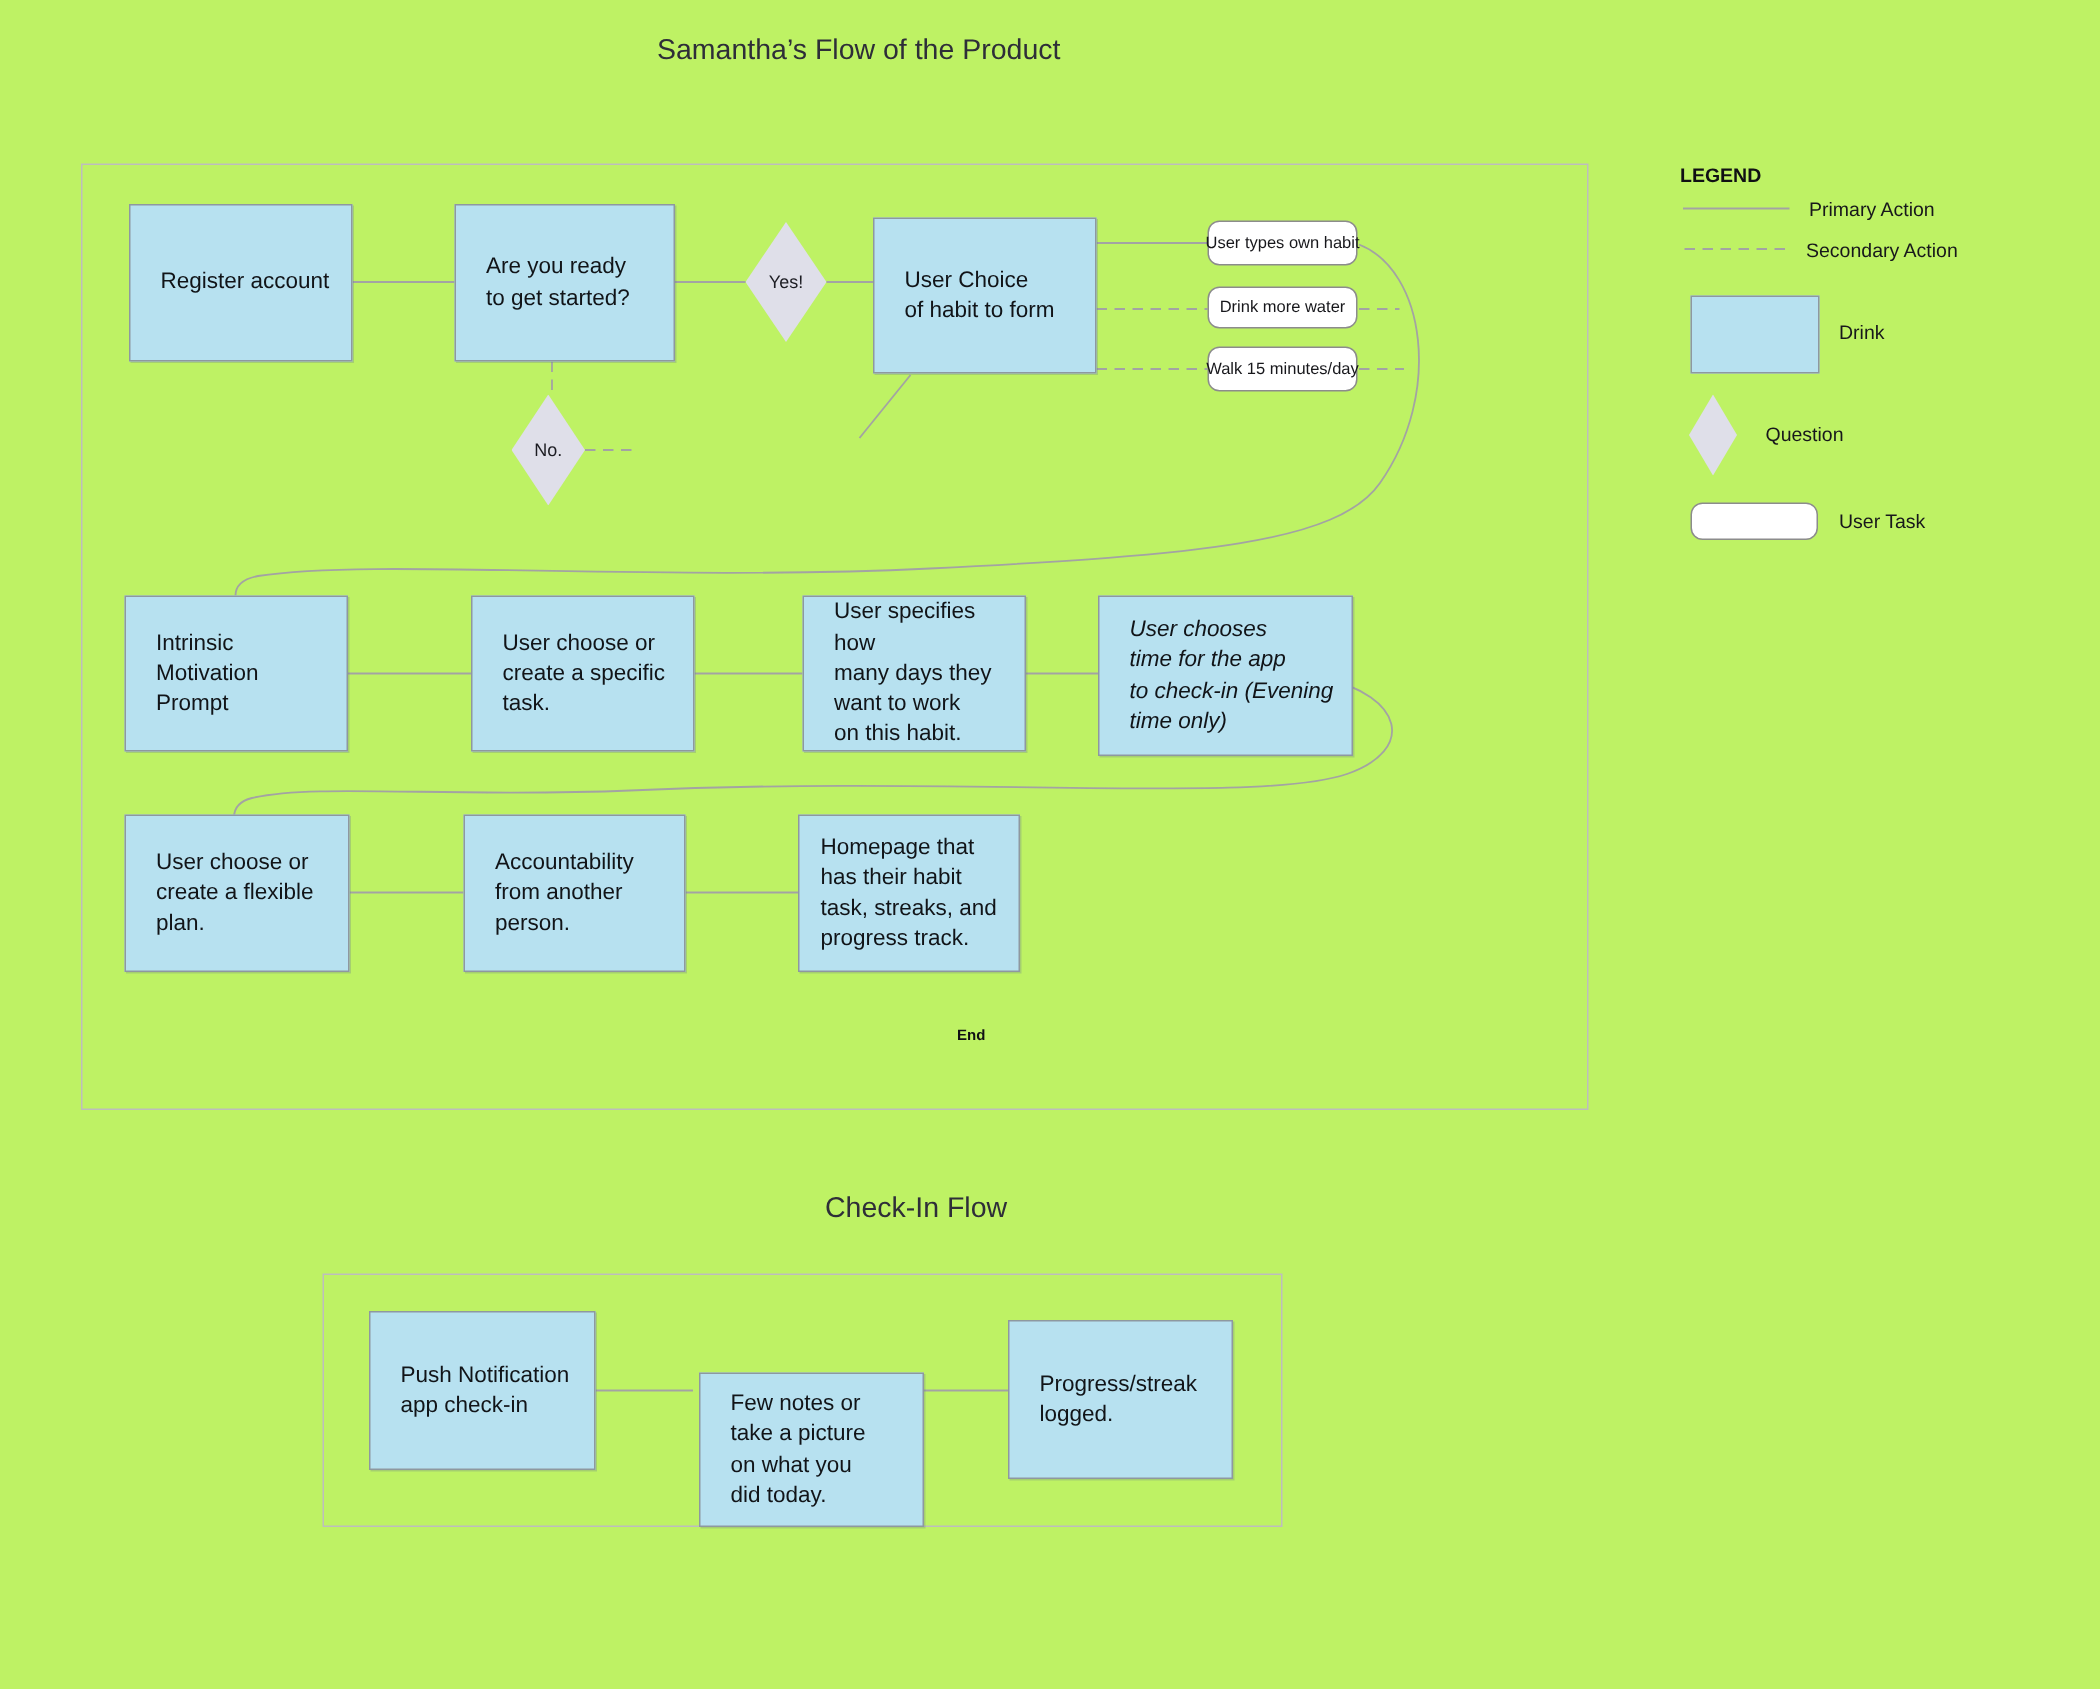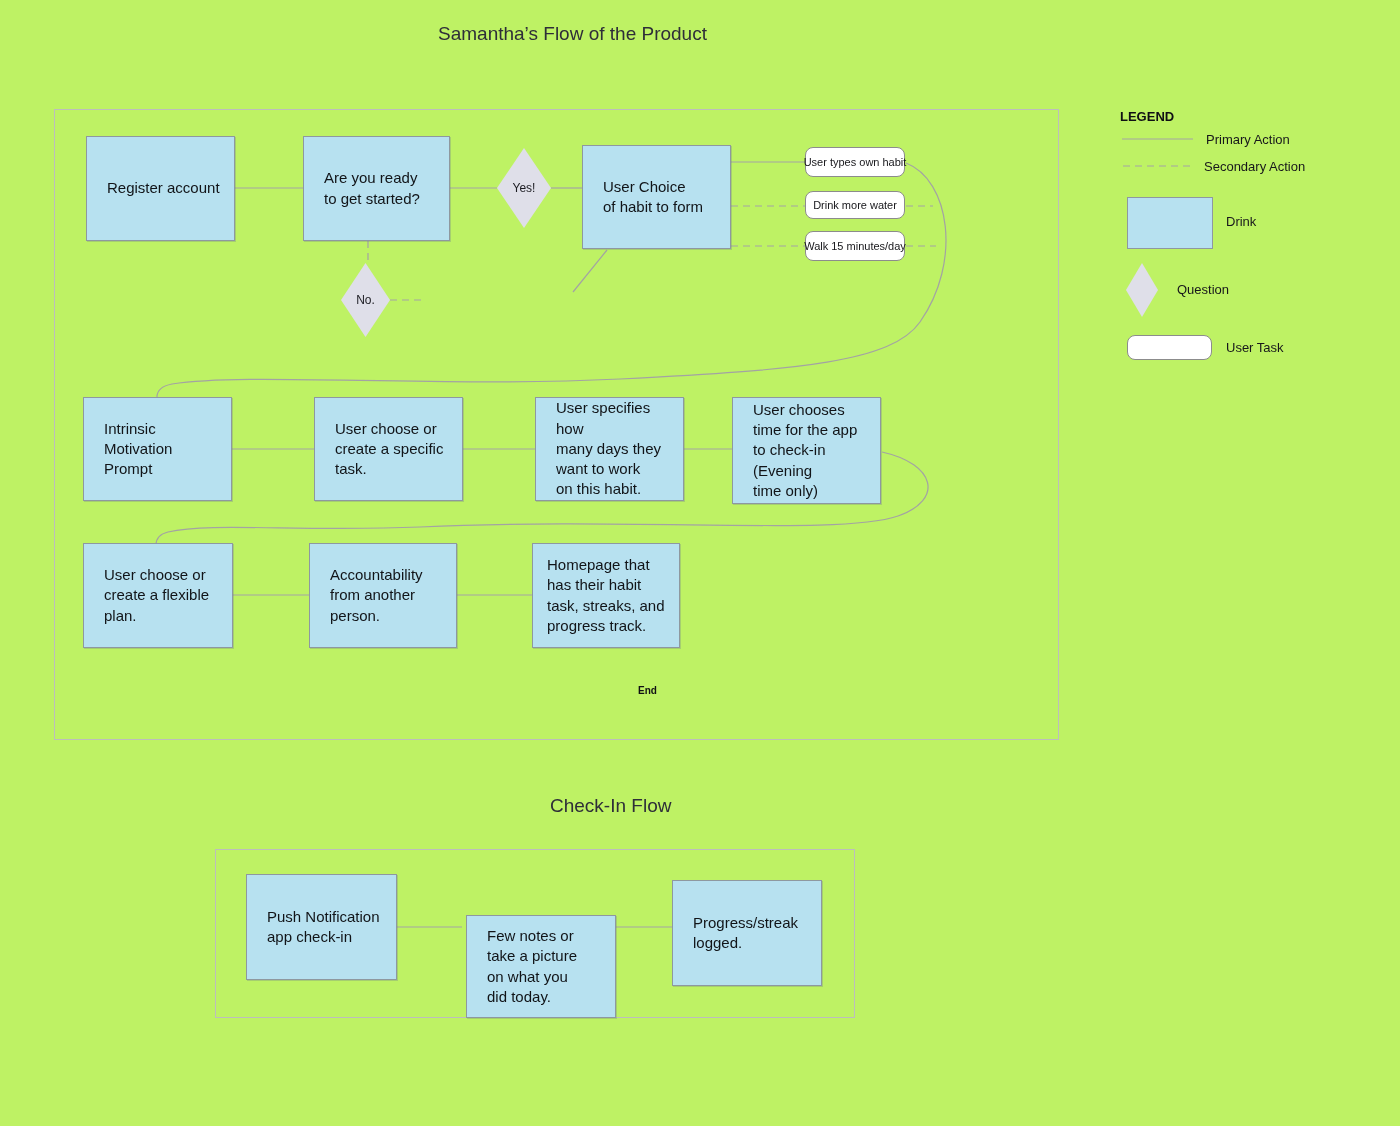--- a/index.html
+++ b/index.html
@@ -88,21 +88,21 @@
 
   <div class="screen" style="left:83px;top:397px;width:149px;height:104px;">Intrinsic Motivation
 Prompt</div>
   <div class="screen" style="left:314px;top:397px;width:149px;height:104px;">User choose or
 create a specific
 task.</div>
   <div class="screen" style="left:535px;top:397px;width:149px;height:104px;">User specifies how
 many days they
 want to work
 on this habit.</div>
-  <div class="screen" style="left:732px;top:397px;width:149px;height:107px;">User chooses
+  <div class="screen" style="left:732px;top:397px;width:170px;height:107px;font-style:italic;">User chooses
 time for the app
 to check-in (Evening
 time only)</div>
 
   <div class="screen" style="left:83px;top:543px;width:150px;height:105px;">User choose or
 create a flexible
 plan.</div>
   <div class="screen" style="left:309px;top:543px;width:148px;height:105px;">Accountability
 from another
 person.</div>

